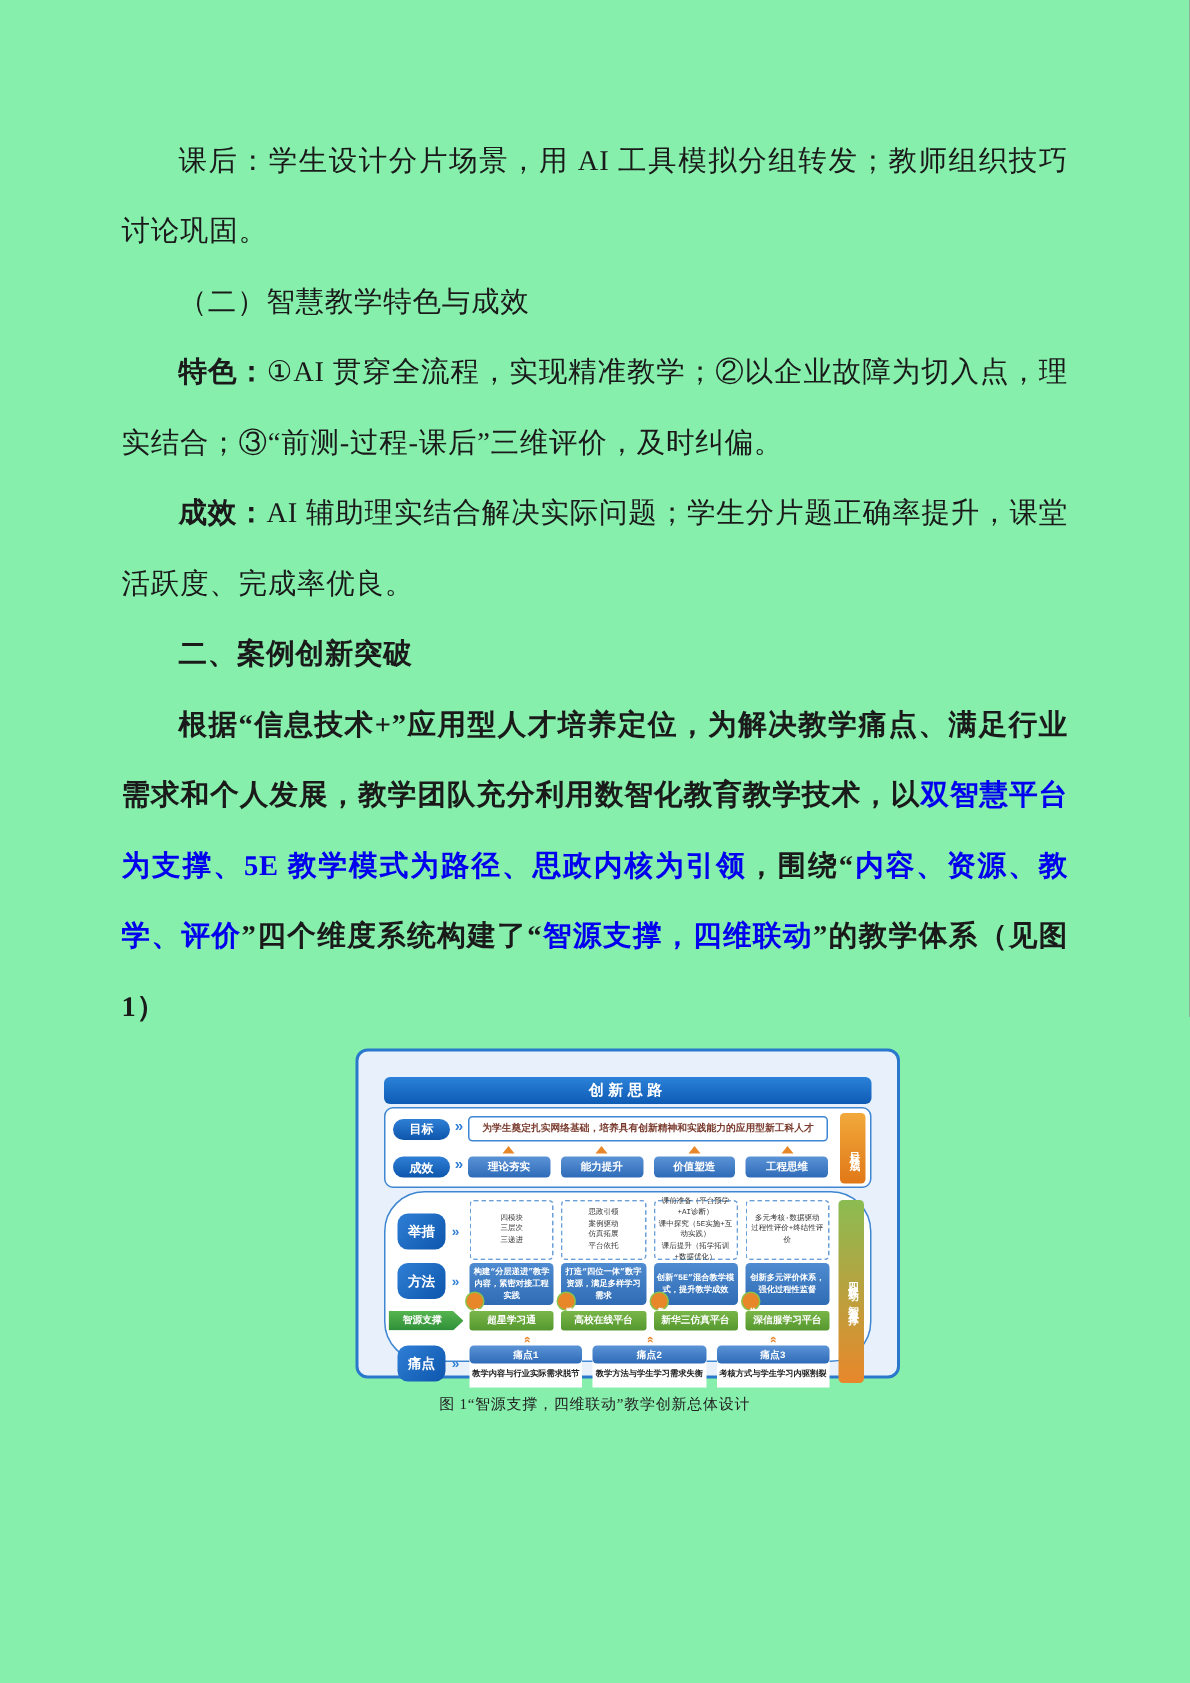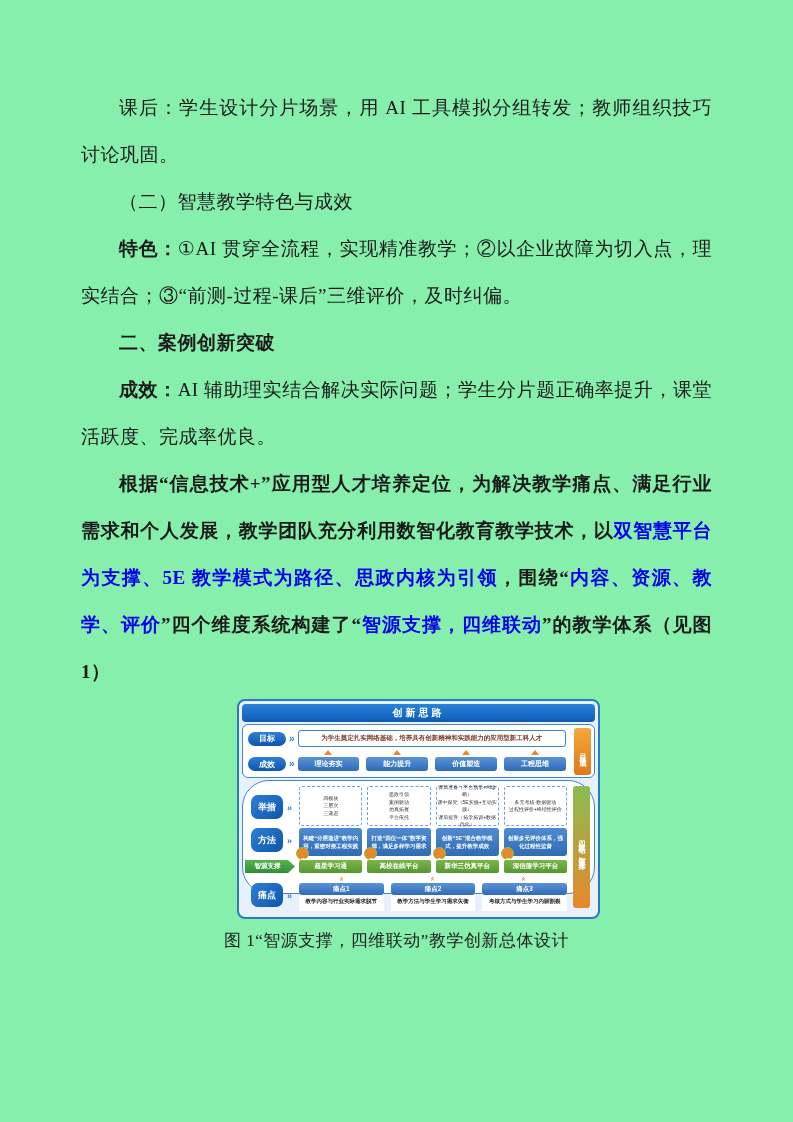--- a/index.html
+++ b/index.html
@@ -20,22 +20,22 @@
   }
   .bold{font-weight:bold;}
   .blue{color:#0000EE;font-weight:bold;}
   .heading{font-weight:bold;}
 
   
   .fig-wrap{width:363px;margin:4px 0 0 156px;}
   .figure{
     box-sizing:border-box;width:363px;height:220px;
     border:2px solid #2a78cc;border-radius:8px;
-    background:#e8f1fb;padding:3px;
-    font-family:Liberation Sans, sans-serif;
+    background:#e8f1fb;padding:17px;
+    font-family:Liberation Mono, monospace;
     position:relative;
   }
   .fig-header{
     height:18px;border-radius:4px;
     background:linear-gradient(180deg,#2b82d9,#0e5ab4);
     color:#fff;font-weight:bold;font-size:10px;letter-spacing:3px;
     display:flex;align-items:center;justify-content:center;
   }
   .panel{
     position:relative;background:#fff;
@@ -123,42 +123,42 @@
   .pain-head{
     height:12px;border-radius:3px;
     background:linear-gradient(180deg,#5b93d6,#2e6bb8);
     color:#fff;font-weight:bold;font-size:6.5px;
     display:flex;align-items:center;justify-content:center;
   }
   .pain-desc{
     margin-top:3px;color:#222;font-weight:bold;font-size:5.5px;text-align:center;white-space:nowrap;
   }
   .caption{
-    font-size:17px;color:#222;text-align:center;margin:10px 0 0 0;letter-spacing:0.5px;
+    font-size:10px;color:#222;text-align:center;margin:10px 0 0 0;letter-spacing:0.5px;
   }
   .pagenum{
     position:absolute;left:0;right:0;top:1036px;text-align:center;
     font-size:14px;color:#333;font-family:"Liberation Serif",serif;
   }
 </style>
 </head>
 <body>
 
 <div class="page">
   <div class="content">
 
     <p class="para"><span>课后：学生设计分片场景，用 AI 工具模拟分组转发；教师组织技巧讨论巩固。</span></p>
 
     <p class="para"><span>（二）智慧教学特色与成效</span></p>
 
     <p class="para"><span class="bold">特色：</span><span>①AI 贯穿全流程，实现精准教学；②以企业故障为切入点，理实结合；③“前测-过程-课后”三维评价，及时纠偏。</span></p>
 
+    <p class="para"><span class="bold">成效：</span><span>AI 辅助理实结合解决实际问题；学生分片题正确率提升，课堂活跃度、完成率优良。</span></p>
+
     <p class="para heading"><span>二、案例创新突破</span></p>
-
-    <p class="para"><span class="bold">成效：</span><span>AI 辅助理实结合解决实际问题；学生分片题正确率提升，课堂活跃度、完成率优良。</span></p>
 
     <p class="para"><span class="bold">根据“信息技术+”应用型人才培养定位，为解决教学痛点、满足行业需求和个人发展，教学团队充分利用数智化教育教学技术，以</span><span class="blue">双智慧平台为支撑、5E 教学模式为路径、思政内核为引领</span><span class="bold">，围绕“</span><span class="blue">内容、资源、教学、评价</span><span class="bold">”四个维度系统构建了“</span><span class="blue">智源支撑，四维联动</span><span class="bold">”的教学体系（见图 1）</span></p>
 
     <div class="fig-wrap">
       <div class="figure">
         <div class="fig-header">创新思路</div>
 
         <div class="panel panel-top">
           <div class="row-goal">
             <div class="pill">目标</div>

